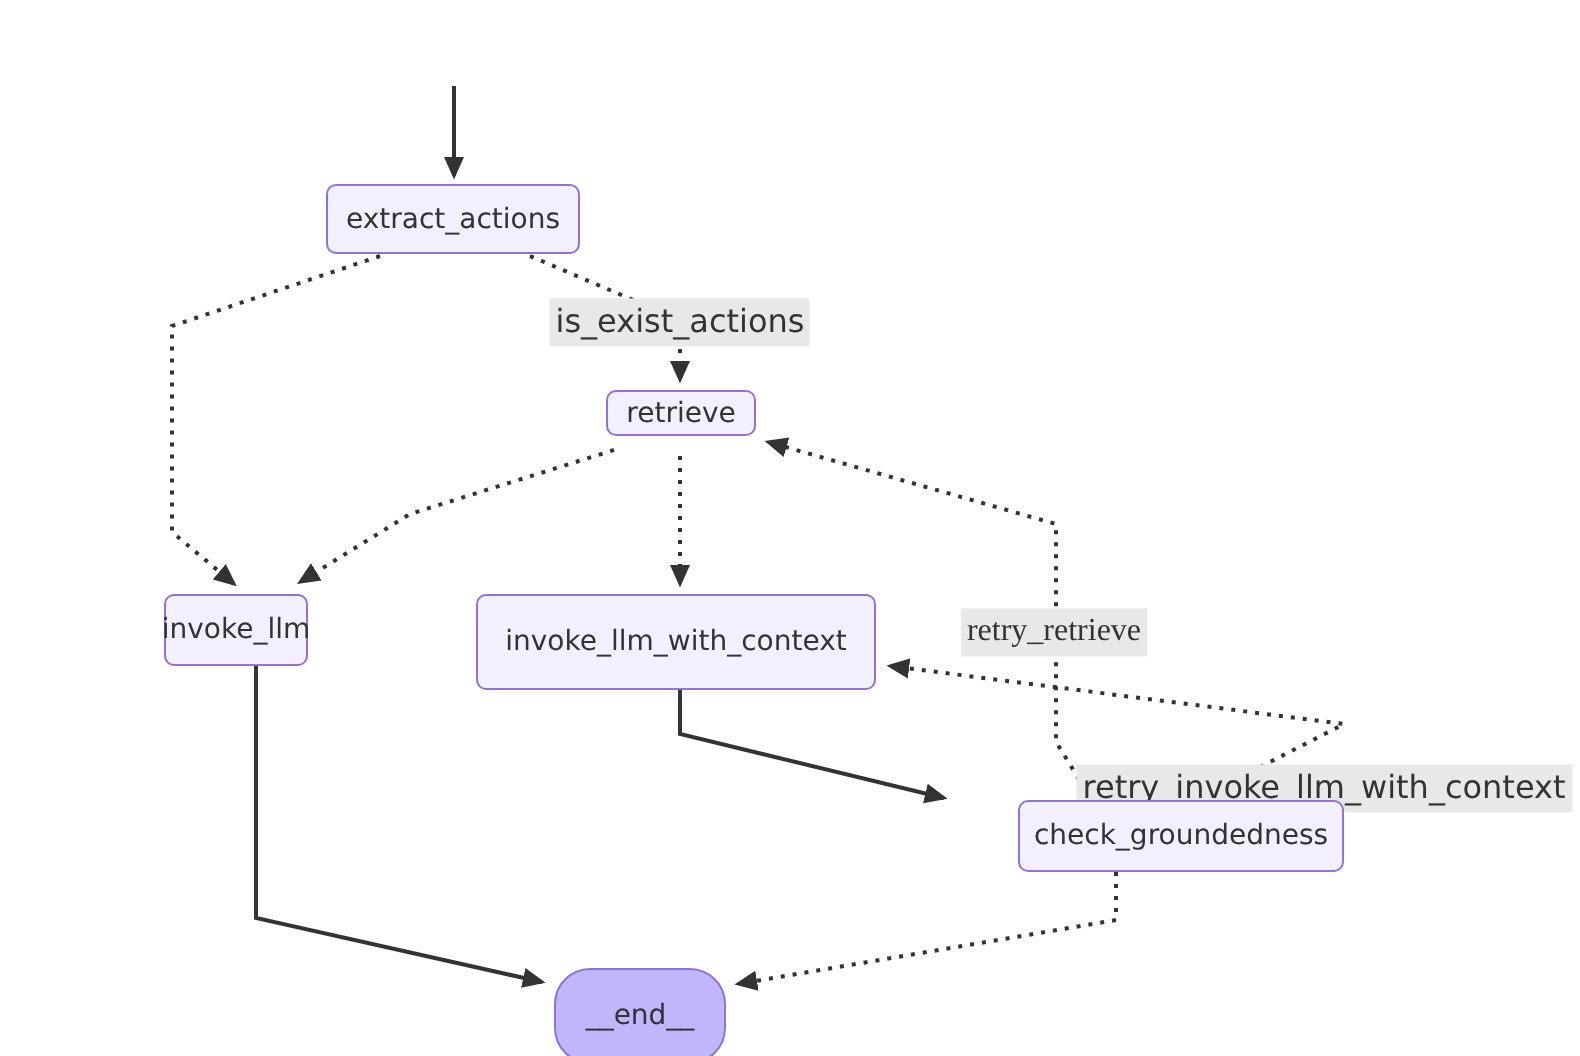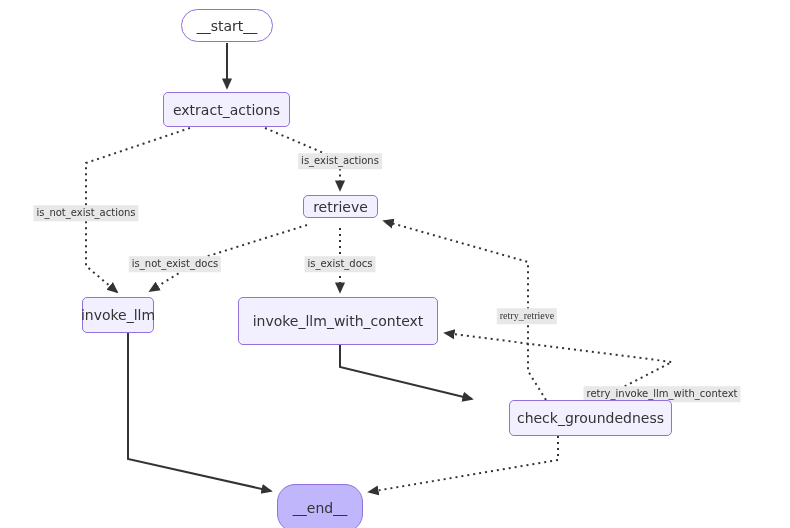--- a/index.html
+++ b/index.html
@@ -25,21 +25,21 @@
     font-size:14px;
     white-space:nowrap;
     z-index:2;
   }
   .node.stadium{border-radius:18px;}
   .edge-label{
     position:absolute;
     transform:translate(-50%,-50%);
     background:var(--label-bg,#e8e8e8);
     padding:1px 3px;
-    font-size:10px;
+    font-size:16px;
     white-space:nowrap;
     z-index:1;
     line-height:1.35;
   }
 </style>
 </head>
 <body>
 
 <div class="canvas" style="--bg: #ffffff; --node-fill: #f2f0ff; --node-border: #9370db; --edge-color: #333333; --label-bg: #e8e8e8; --text: #333333;">
   <svg class="edge-layer" width="790" height="528" viewBox="0 0 790 528" xmlns="http://www.w3.org/2000/svg">
@@ -54,40 +54,34 @@
         <polyline points="190,128 86,163 86,266 117,292" class="edge dotted" marker-end="url(#arrow)"></polyline>
         <polyline points="307,225 205,257 150,291" class="edge dotted" marker-end="url(#arrow)"></polyline>
         <polyline points="340,228 340,292" class="edge dotted" marker-end="url(#arrow)"></polyline>
         <polyline points="340,333 340,367 472,399" class="edge solid" marker-end="url(#arrow)"></polyline>
         <polyline points="128,333 128,459 271,491" class="edge solid" marker-end="url(#arrow)"></polyline>
         <polyline points="558,436 558,460 369,492" class="edge dotted" marker-end="url(#arrow)"></polyline>
         <polyline points="546,400 528,371 528,262 384,221" class="edge dotted" marker-end="url(#arrow)"></polyline>
         <polyline points="598,400 672,362 445,333" class="edge dotted" marker-end="url(#arrow)"></polyline>
       </g>
   </svg>
-<div class="node stadium" style="left: 181px; top: 9px; width: 92px; height: 33px; background: rgb(255, 255, 255);">
-      <span>__start__</span>
-    </div>
     <div class="node" style="left: 163px; top: 92px; width: 127px; height: 35px;">
       <span>extract_actions</span>
     </div>
     <div class="node" style="left: 303px; top: 195px; width: 75px; height: 23px;">
       <span>retrieve</span>
     </div>
     <div class="node" style="left: 82px; top: 297px; width: 72px; height: 36px;">
       <span>invoke_llm</span>
     </div>
     <div class="node" style="left: 238px; top: 297px; width: 200px; height: 48px;">
       <span>invoke_llm_with_context</span>
     </div>
     <div class="node" style="left: 477px; top: 400px; width: 163px; height: 36px; margin-left: 32px;">
       <span>check_groundedness</span>
     </div>
     <div class="node stadium" style="left: 277px; top: 484px; width: 86px; height: 48px; background: rgb(191, 182, 252);">
       <span>__end__</span>
     </div>
     <div class="edge-label" style="left: 340px; top: 161px;">is_exist_actions</div>
-    <div class="edge-label" style="left: 86px; top: 213px;">is_not_exist_actions</div>
-    <div class="edge-label" style="left: 175px; top: 264px;">is_not_exist_docs</div>
-    <div class="edge-label" style="left: 340px; top: 264px;">is_exist_docs</div>
     <div class="edge-label" style="left: 527px; top: 316px; font-family: Liberation Serif, serif;">retry_retrieve</div>
     <div class="edge-label" style="left: 662px; top: 366px; margin-top: 28px;">retry_invoke_llm_with_context</div>
   </div>
 
 </body></html>

